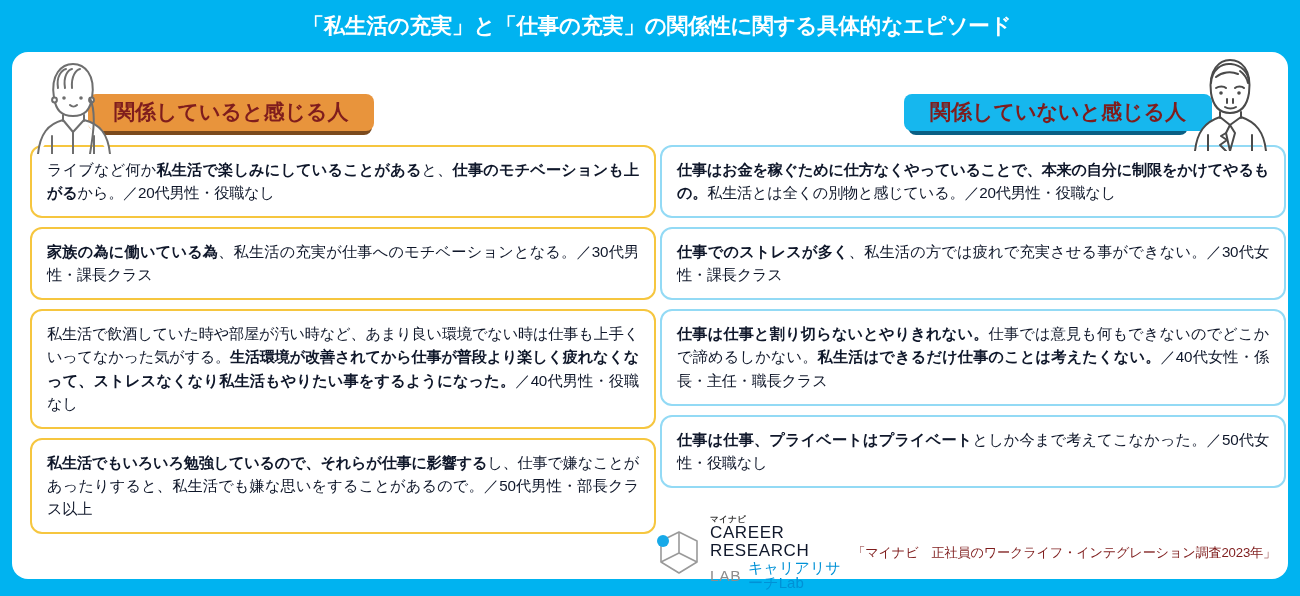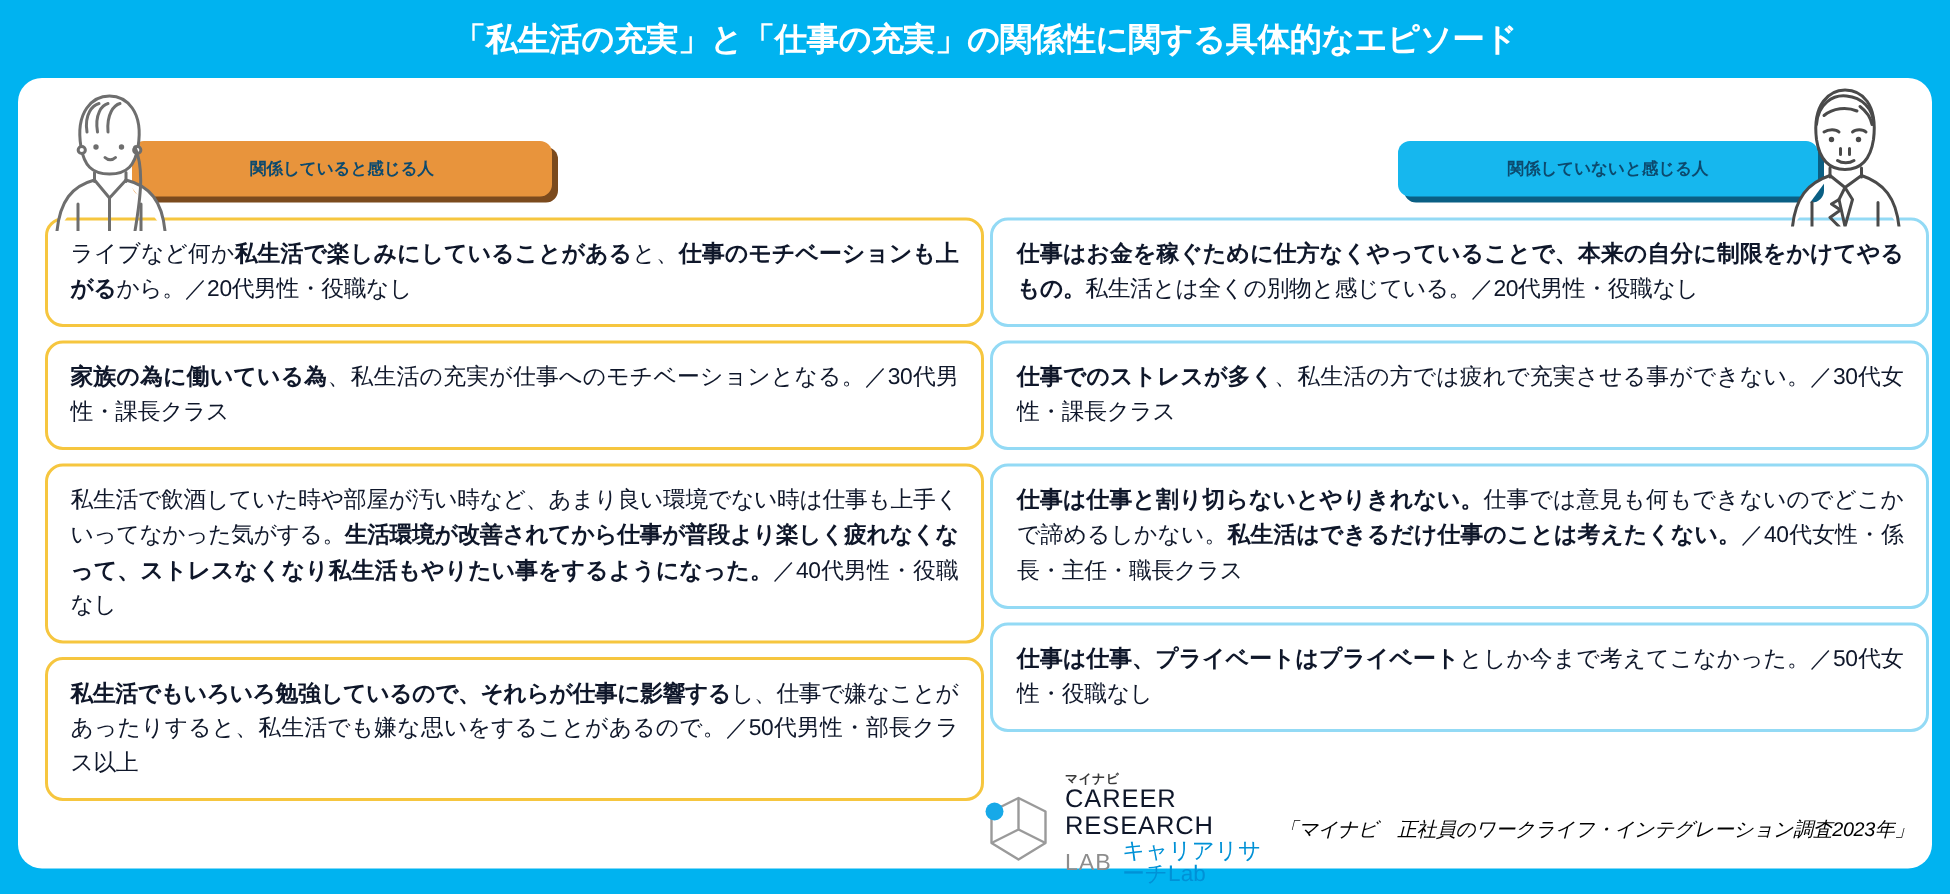--- a/index.html
+++ b/index.html
@@ -43,22 +43,22 @@
   }
   .head-left  { left: 88px;  top: 92px;  }
   .head-right { right: 88px; top: 92px;  }
 
   .pill {
     position: relative;
     height: 37px;
     display: flex; align-items: center; justify-content: center;
     border-radius: 8px;
     padding: 15px 26px;
-    color: #0c4a6e;
-    font-size: 11px;
+    color: #7f1d1d;
+    font-size: 21px;
     font-weight: bold;
     white-space: nowrap;
     z-index: 2;
   }
   .pill-left  { background: #E8943C; min-width: 280px; }
   .pill-right { background: #16B7EE; min-width: 280px; }
   .pill-shadow {
     position: absolute;
     height: 37px;
     border-radius: 8px;
@@ -85,21 +85,21 @@
   .col-l { left: 30px; }
   .col-r { left: 660px; }
 
   .qbox {
     border-radius: 12px;
     background: #ffffff;
     padding: 11px 15px 12px 15px;
     margin-bottom: 9px;
   }
   .qbox-l { border: 2.2px solid #F6C63F; }
-  .qbox-r { border: 2.2px solid #93DAF5; padding-left: 16px; }
+  .qbox-r { border: 2.2px solid #93DAF5; }
 
   .qtext {
     font-size: 15.2px;
     line-height: 1.52;
     color: #0f172a;
     letter-spacing: -0.25px;
     text-align: justify;
     text-justify: inter-character;
   }
   .qtext b { font-weight: bold; }
@@ -131,25 +131,24 @@
     font-size: 15.5px; color: #8d8d8d; letter-spacing: 0.6px;
     line-height: 1.06;
   }
   .logo-jp {
     font-size: 15px; font-weight: normal; color: #0091D6;
     letter-spacing: 0.1px; padding-left: 7px; padding-bottom: 1px;
   }
   .citation {
     margin-left: auto;
     font-size: 13.2px;
-    color: #000000;
+    color: #7f1d1d;
     letter-spacing: -0.2px;
     white-space: nowrap;
     padding-right: 2px;
-    font-style: italic;
   }
 </style>
 </head>
 <body>
 
 <div class="page">
 
   <div class="title-bar">
     <div class="title-text">「私生活の充実」と「仕事の充実」の関係性に関する具体的なエピソード</div>
   </div>

